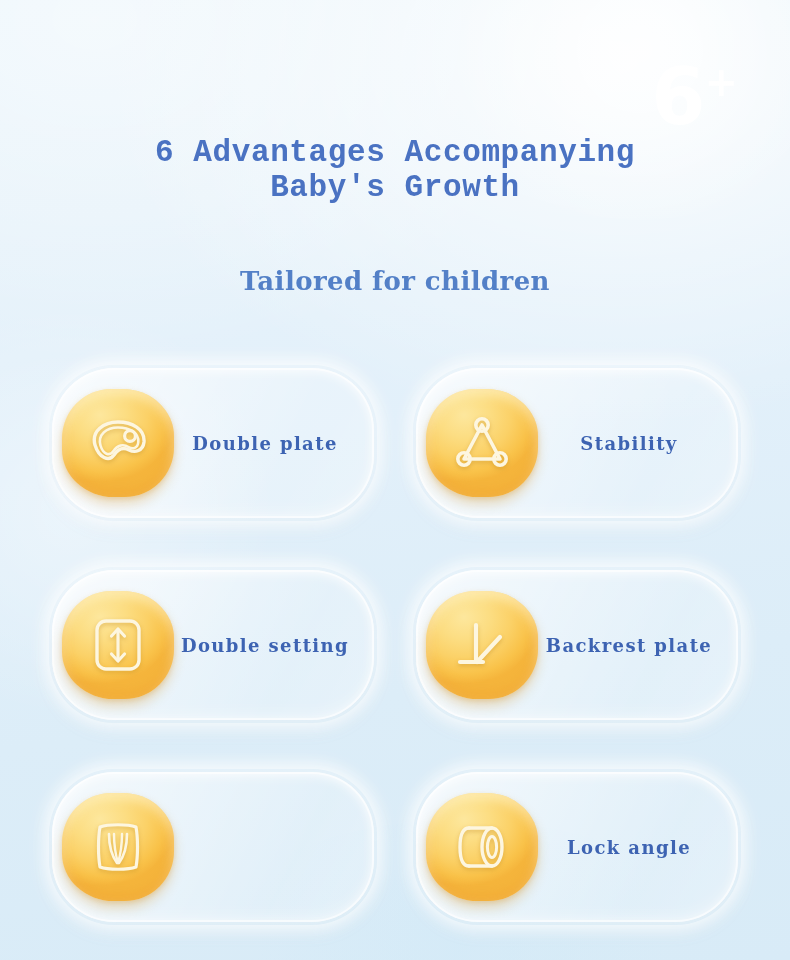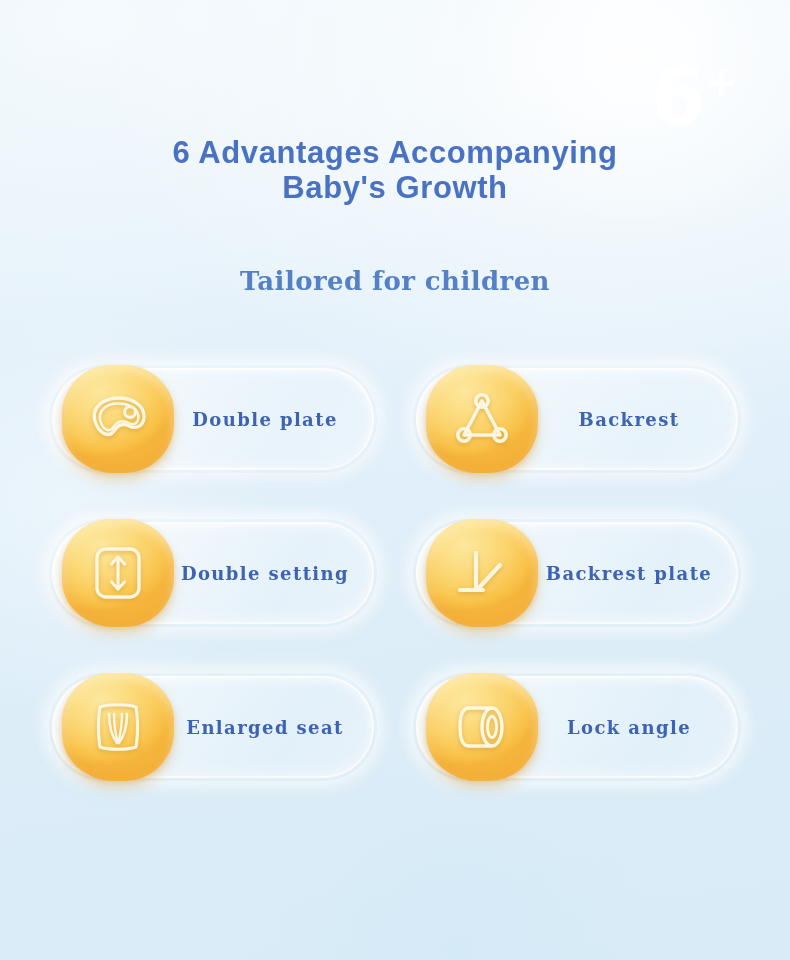--- a/index.html
+++ b/index.html
@@ -66,21 +66,21 @@
 
   
   .headings {
     position: absolute;
     left: 0;
     right: 0;
     top: 136px;
     text-align: center;
   }
   .title {
-    font-family: Liberation Sans, sans-serif;
+    font-family: Liberation Mono, monospace;
     font-weight: 700;
     font-size: 31px;
     line-height: 1.12;
     color: #4a72c2;
     letter-spacing: 0.6px;
     margin: 0;
     padding: 0 44px;
   }
   .subtitle {
     font-family: "DejaVu Serif", "Liberation Serif", serif;
@@ -100,21 +100,21 @@
     top: 368px;
     width: 686px;
     display: grid;
     grid-template-columns: 322px 322px;
     column-gap: 42px;
     row-gap: 52px;
   }
 
   .card {
     position: relative;
-    height: 102px;
+    height: 150px;
     border-radius: 62px;
     display: flex;
     align-items: center;
     background:
       linear-gradient(118deg, rgba(255,255,255,0.72) 0%, rgba(255,255,255,0.40) 42%,
                               rgba(255,255,255,0.20) 72%, rgba(255,255,255,0.30) 100%);
     box-shadow:
       inset 0 0 0 2px rgba(255,255,255,0.55),
       inset 0 3px 12px rgba(255,255,255,0.85),
       inset 0 -6px 16px rgba(255,255,255,0.35),
@@ -213,21 +213,21 @@
 
     <div class="card">
       <div class="icon-blob">
         <svg width="56" height="54" viewBox="0 0 56 54" fill="none">
           <path d="M28 9 L46 43 L10 43 Z" stroke-width="3.6" stroke-linejoin="round" fill="none"></path>
           <circle cx="28" cy="9" r="6.2" stroke-width="3.6" fill="none"></circle>
           <circle cx="10" cy="43" r="6.2" stroke-width="3.6" fill="none"></circle>
           <circle cx="46" cy="43" r="6.2" stroke-width="3.6" fill="none"></circle>
         </svg>
       </div>
-      <div class="card-label">Backrest</div>
+      <div class="card-label">Stability</div>
     </div>
 
     <div class="card">
       <div class="icon-blob">
         <svg width="54" height="58" viewBox="0 0 54 58" fill="none">
           <rect x="6" y="5" width="42" height="48" rx="9" ry="9" stroke-width="3.4" fill="none"></rect>
           <line x1="27" y1="14" x2="27" y2="44" stroke-width="3.2" stroke-linecap="round"></line>
           <path d="M20.5 20 L27 13 L33.5 20" stroke-width="3.2" stroke-linecap="round" stroke-linejoin="round" fill="none"></path>
           <path d="M20.5 38 L27 45 L33.5 38" stroke-width="3.2" stroke-linecap="round" stroke-linejoin="round" fill="none"></path>
         </svg>
@@ -249,21 +249,20 @@
     <div class="card">
       <div class="icon-blob">
         <svg width="56" height="58" viewBox="0 0 56 58" fill="none">
           <path d="M10 9 C18 6 38 6 46 9 C48 20 48 38 46 49 C38 52 18 52 10 49 C8 38 8 20 10 9 Z" stroke-width="3.2" stroke-linejoin="round" fill="none"></path>
           <path d="M19 16 C19 30 22 38 27 45" stroke-width="2.6" stroke-linecap="round" fill="none"></path>
           <path d="M37 16 C37 30 34 38 29 45" stroke-width="2.6" stroke-linecap="round" fill="none"></path>
           <path d="M24 16 C24 30 26 38 28 45" stroke-width="2.4" stroke-linecap="round" fill="none"></path>
           <path d="M32 16 C32 30 30 38 28 45" stroke-width="2.4" stroke-linecap="round" fill="none"></path>
         </svg>
       </div>
-      <div class="card-label">Enlarged seat</div>
     </div>
 
     <div class="card">
       <div class="icon-blob">
         <svg width="60" height="54" viewBox="0 0 60 54" fill="none">
           <path d="M17 8 L40 8" stroke-width="3.4" stroke-linecap="round"></path>
           <path d="M17 46 L40 46" stroke-width="3.4" stroke-linecap="round"></path>
           <path d="M17 8 C10 8 8 17 8 27 C8 37 10 46 17 46" stroke-width="3.4" stroke-linecap="round" fill="none"></path>
           <ellipse cx="40" cy="27" rx="10" ry="19" stroke-width="3.4" fill="none"></ellipse>
           <ellipse cx="40" cy="27" rx="4.6" ry="10.5" stroke-width="3.0" fill="none"></ellipse>

